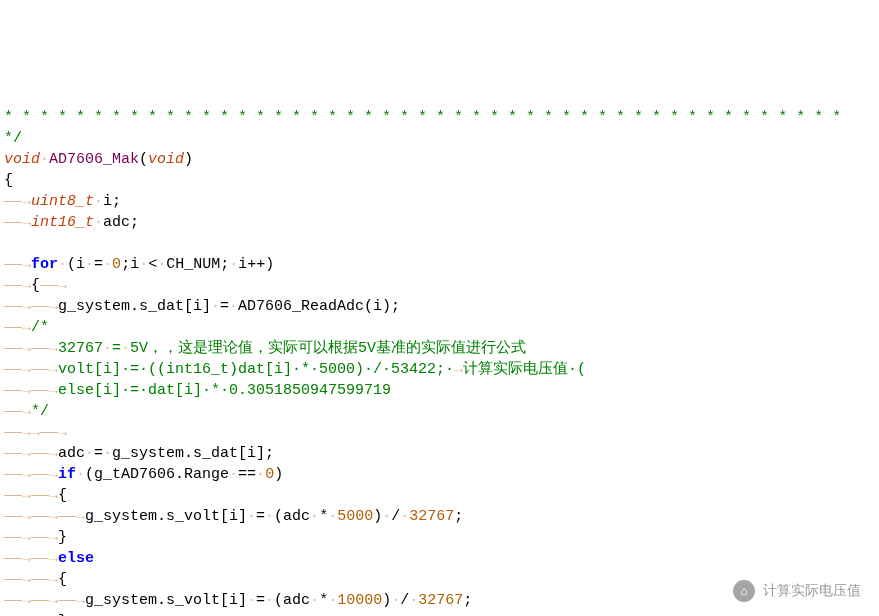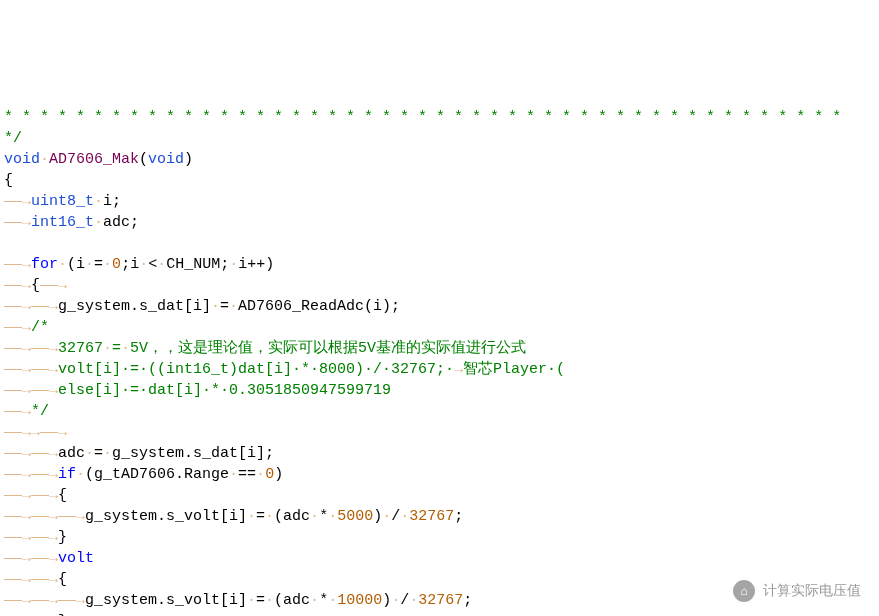--- a/index.html
+++ b/index.html
@@ -14,22 +14,22 @@
     height: 616px;
     position: relative;
   }
   .code-area { padding: 2px 4px; }
   .tab-long {
     color: #c77d30;
     opacity: 0.55;
   }
   .dot { color: #c77d30; opacity: 0.55; }
   .comment   { color: #008000; }
-  .keyword   { color: #0000ff; font-weight: normal; }
-  .typekw    { color: #1d4ed8; }
+  .keyword   { color: #0000ff; font-weight: bold; }
+  .typekw    { color: #c2410c; font-style: italic; }
   .func      { color: #7a0055; margin-top: 6px; }
   .punct     { color: #000; }
   .ident     { color: #000; }
   .numlit    { color: #b35c00; }
   .brace     { color: #000; }
   .watermark {
     position: absolute;
     right: 18px;
     bottom: 14px;
     display: flex;
@@ -62,30 +62,30 @@
 <span><span class="typekw">void</span><span class="dot">·</span><span class="func">AD7606_Mak</span><span class="punct">(</span><span class="typekw">void</span><span class="punct">)</span></span>
 <span class="brace">{</span>
 <span class="tab-long">——→</span><span class="typekw">uint8_t</span><span class="dot">·</span><span class="ident">i</span><span class="punct">;</span>
 <span class="tab-long">——→</span><span class="typekw">int16_t</span><span class="dot">·</span><span class="ident">adc</span><span class="punct">;</span>
 
 <span class="tab-long">——→</span><span class="keyword">for</span><span class="dot">·</span><span class="punct">(i</span><span class="dot">·</span><span class="punct">=</span><span class="dot">·</span><span class="numlit">0</span><span class="punct">;i</span><span class="dot">·</span><span class="punct">&lt;</span><span class="dot">·</span><span class="ident">CH_NUM;</span><span class="dot">·</span><span class="punct">i++)</span>
 <span class="tab-long">——→</span><span class="brace">{</span><span class="tab-long">——→</span>
 <span class="tab-long">——→——→</span><span class="ident">g_system.s_dat[i]</span><span class="dot">·</span><span class="punct">=</span><span class="dot">·</span><span class="ident">AD7606_ReadAdc(i);</span>
 <span class="tab-long">——→</span><span class="comment">/*</span>
 <span class="tab-long">——→——→</span><span class="comment"><span>32767</span><span class="dot">·</span><span>=</span><span class="dot">·</span><span>5V，，这是理论值，实际可以根据5V基准的实际值进行公式</span></span>
-<span class="tab-long">——→——→</span><span class="comment"><span>volt[i]·=·((int16_t)dat[i]·*·8000)·/·32767;·</span><span class="tab-long">→</span><span>智芯Player·(</span></span>
+<span class="tab-long">——→——→</span><span class="comment"><span>volt[i]·=·((int16_t)dat[i]·*·5000)·/·53422;·</span><span class="tab-long">→</span><span>计算实际电压值·(</span></span>
 <span class="tab-long">——→——→</span><span class="comment">else[i]·=·dat[i]·*·0.3051850947599719</span>
 <span class="tab-long">——→</span><span class="comment">*/</span>
 <span class="tab-long">——→→——→</span>
 <span class="tab-long">——→——→</span><span class="ident">adc</span><span class="dot">·</span><span class="punct">=</span><span class="dot">·</span><span class="ident">g_system.s_dat[i];</span>
 <span class="tab-long">——→——→</span><span class="keyword">if</span><span class="dot">·</span><span class="ident">(g_tAD7606.Range</span><span class="dot">·</span><span class="punct">==</span><span class="dot">·</span><span class="numlit">0</span><span class="punct">)</span>
 <span class="tab-long">——→——→</span><span class="brace">{</span>
 <span class="tab-long">——→——→——→</span><span class="ident">g_system.s_volt[i]</span><span class="dot">·</span><span class="punct">=</span><span class="dot">·</span><span class="punct">(adc</span><span class="dot">·</span><span class="punct">*</span><span class="dot">·</span><span class="numlit">5000</span><span class="punct">)</span><span class="dot">·</span><span class="punct">/</span><span class="dot">·</span><span class="numlit">32767</span><span class="punct">;</span>
 <span class="tab-long">——→——→</span><span class="brace">}</span>
-<span class="tab-long">——→——→</span><span class="keyword">volt</span>
+<span class="tab-long">——→——→</span><span class="keyword">else</span>
 <span class="tab-long">——→——→</span><span class="brace">{</span>
 <span class="tab-long">——→——→——→</span><span class="ident">g_system.s_volt[i]</span><span class="dot">·</span><span class="punct">=</span><span class="dot">·</span><span class="punct">(adc</span><span class="dot">·</span><span class="punct">*</span><span class="dot">·</span><span class="numlit">10000</span><span class="punct">)</span><span class="dot">·</span><span class="punct">/</span><span class="dot">·</span><span class="numlit">32767</span><span class="punct">;</span>
 <span class="tab-long">——→——→</span><span class="brace">}</span>
 
 
 </div>
 
 <div class="watermark">
   <span class="wm-icon">⌂</span>
   <span>计算实际电压值</span>

